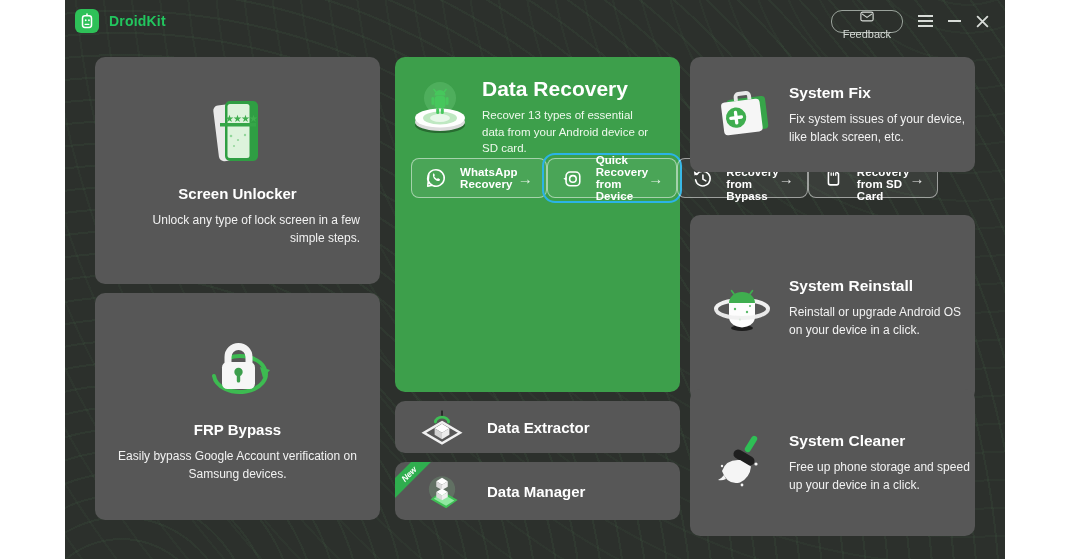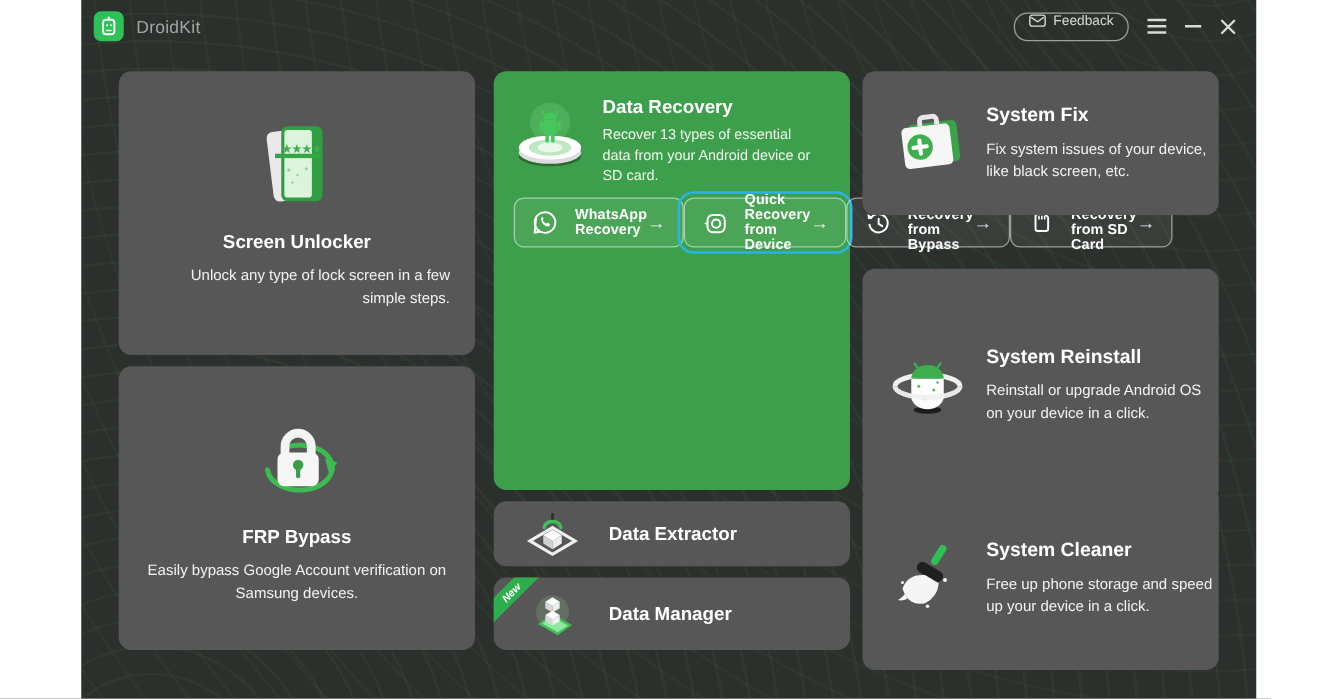--- a/index.html
+++ b/index.html
@@ -15,25 +15,25 @@
   
   .app-window::before{
     content:"";position:absolute;inset:0;pointer-events:none;
     background:
       repeating-radial-gradient(circle at 6% 112%, transparent 0 20px, rgba(110,200,120,0.055) 20px 22px),
       repeating-radial-gradient(circle at 96% -14%, transparent 0 26px, rgba(110,200,120,0.04) 26px 28px);
   }
   
   .titlebar{position:absolute;left:0;top:0;right:0;height:42px;display:flex;align-items:center;padding:0 16px 0 10px;z-index:5;}
   .logo{width:24px;height:24px;border-radius:6px;background:#2ec158;display:flex;align-items:center;justify-content:center;flex:0 0 auto;}
-  .app-title{color:#a3a3a3;font-weight:normal;font-size:14px;margin-left:10px;letter-spacing:.2px;}
+  .app-title{color:#22c55e;font-weight:bold;font-size:14px;margin-left:10px;letter-spacing:.2px;}
   .titlebar-right{margin-left:auto;display:flex;align-items:center;gap:15px;}
   .feedback-btn{
-    display:flex;gap:6px;height:21px;padding:0 11px;
-    border:1px solid #9aa29b;border-radius:11px;color:#d7dbd7;font-size:11px;cursor:default;
+    display:flex;align-items:center;gap:6px;height:21px;padding:0 11px;
+    border:1px solid #9aa29b;border-radius:11px;color:#d7dbd7;font-size:11px;cursor:default;flex-direction:column;
   }
   .menu-icon{display:flex;flex-direction:column;gap:3px;cursor:default;}
   .menu-icon i{display:block;width:15px;height:2px;background:#d8dcd8;}
   .min-icon{width:13px;height:2px;background:#d8dcd8;cursor:default;}
   
   .card{position:absolute;background:#575757;border-radius:10px;color:#ffffff;box-sizing:border-box;}
   .col1{left:30px;width:285px;}
   .col2{left:330px;width:285px;}
   .col3{left:625px;width:285px;}
   .center-card{display:flex;flex-direction:column;align-items:center;text-align:center;}
@@ -46,21 +46,21 @@
   .screen-unlocker .card-desc{margin-top:9px;padding:0 20px;text-align:right;}
   .frp-bypass{top:293px;height:227px;}
   .frp-bypass .hero{margin-top:40px;height:74px;display:flex;align-items:center;}
   .frp-bypass .card-title{margin-top:14px;}
   .frp-bypass .card-desc{margin-top:9px;padding:0 12px;}
   
   .data-recovery{top:57px;height:335px;background:#3d9f4b;}
   .dr-header{display:flex;padding:17px 14px 0 14px;}
   .dr-hero{width:62px;height:58px;flex:0 0 auto;margin-top:4px;}
   .dr-text{margin-left:11px;}
-  .dr-text .card-title{font-size:15px;margin-top:3px;}
+  .dr-text .card-title{font-size:21px;margin-top:3px;}
   .dr-text .card-desc{font-size:11.5px;line-height:1.45;margin-top:6px;width:172px;color:#eef9ec;}
   .dr-buttons{position:absolute;left:16px;right:16px;top:101px;display:flex;flex-direction:row;gap:0;}
   .dr-btn{
     height:40px;border:1px solid rgba(255,255,255,0.5);border-radius:8px;
     background:rgba(255,255,255,0.07);display:flex;align-items:center;
     padding:0 13px;cursor:default;box-sizing:border-box;
   }
   .dr-btn .btn-icon{width:22px;height:22px;display:flex;align-items:center;justify-content:center;flex:0 0 auto;}
   .dr-btn .btn-label{font-size:11.5px;font-weight:bold;margin-left:13px;letter-spacing:.1px;}
   .dr-btn .btn-arrow{margin-left:auto;font-size:15px;color:rgba(255,255,255,0.85);}

